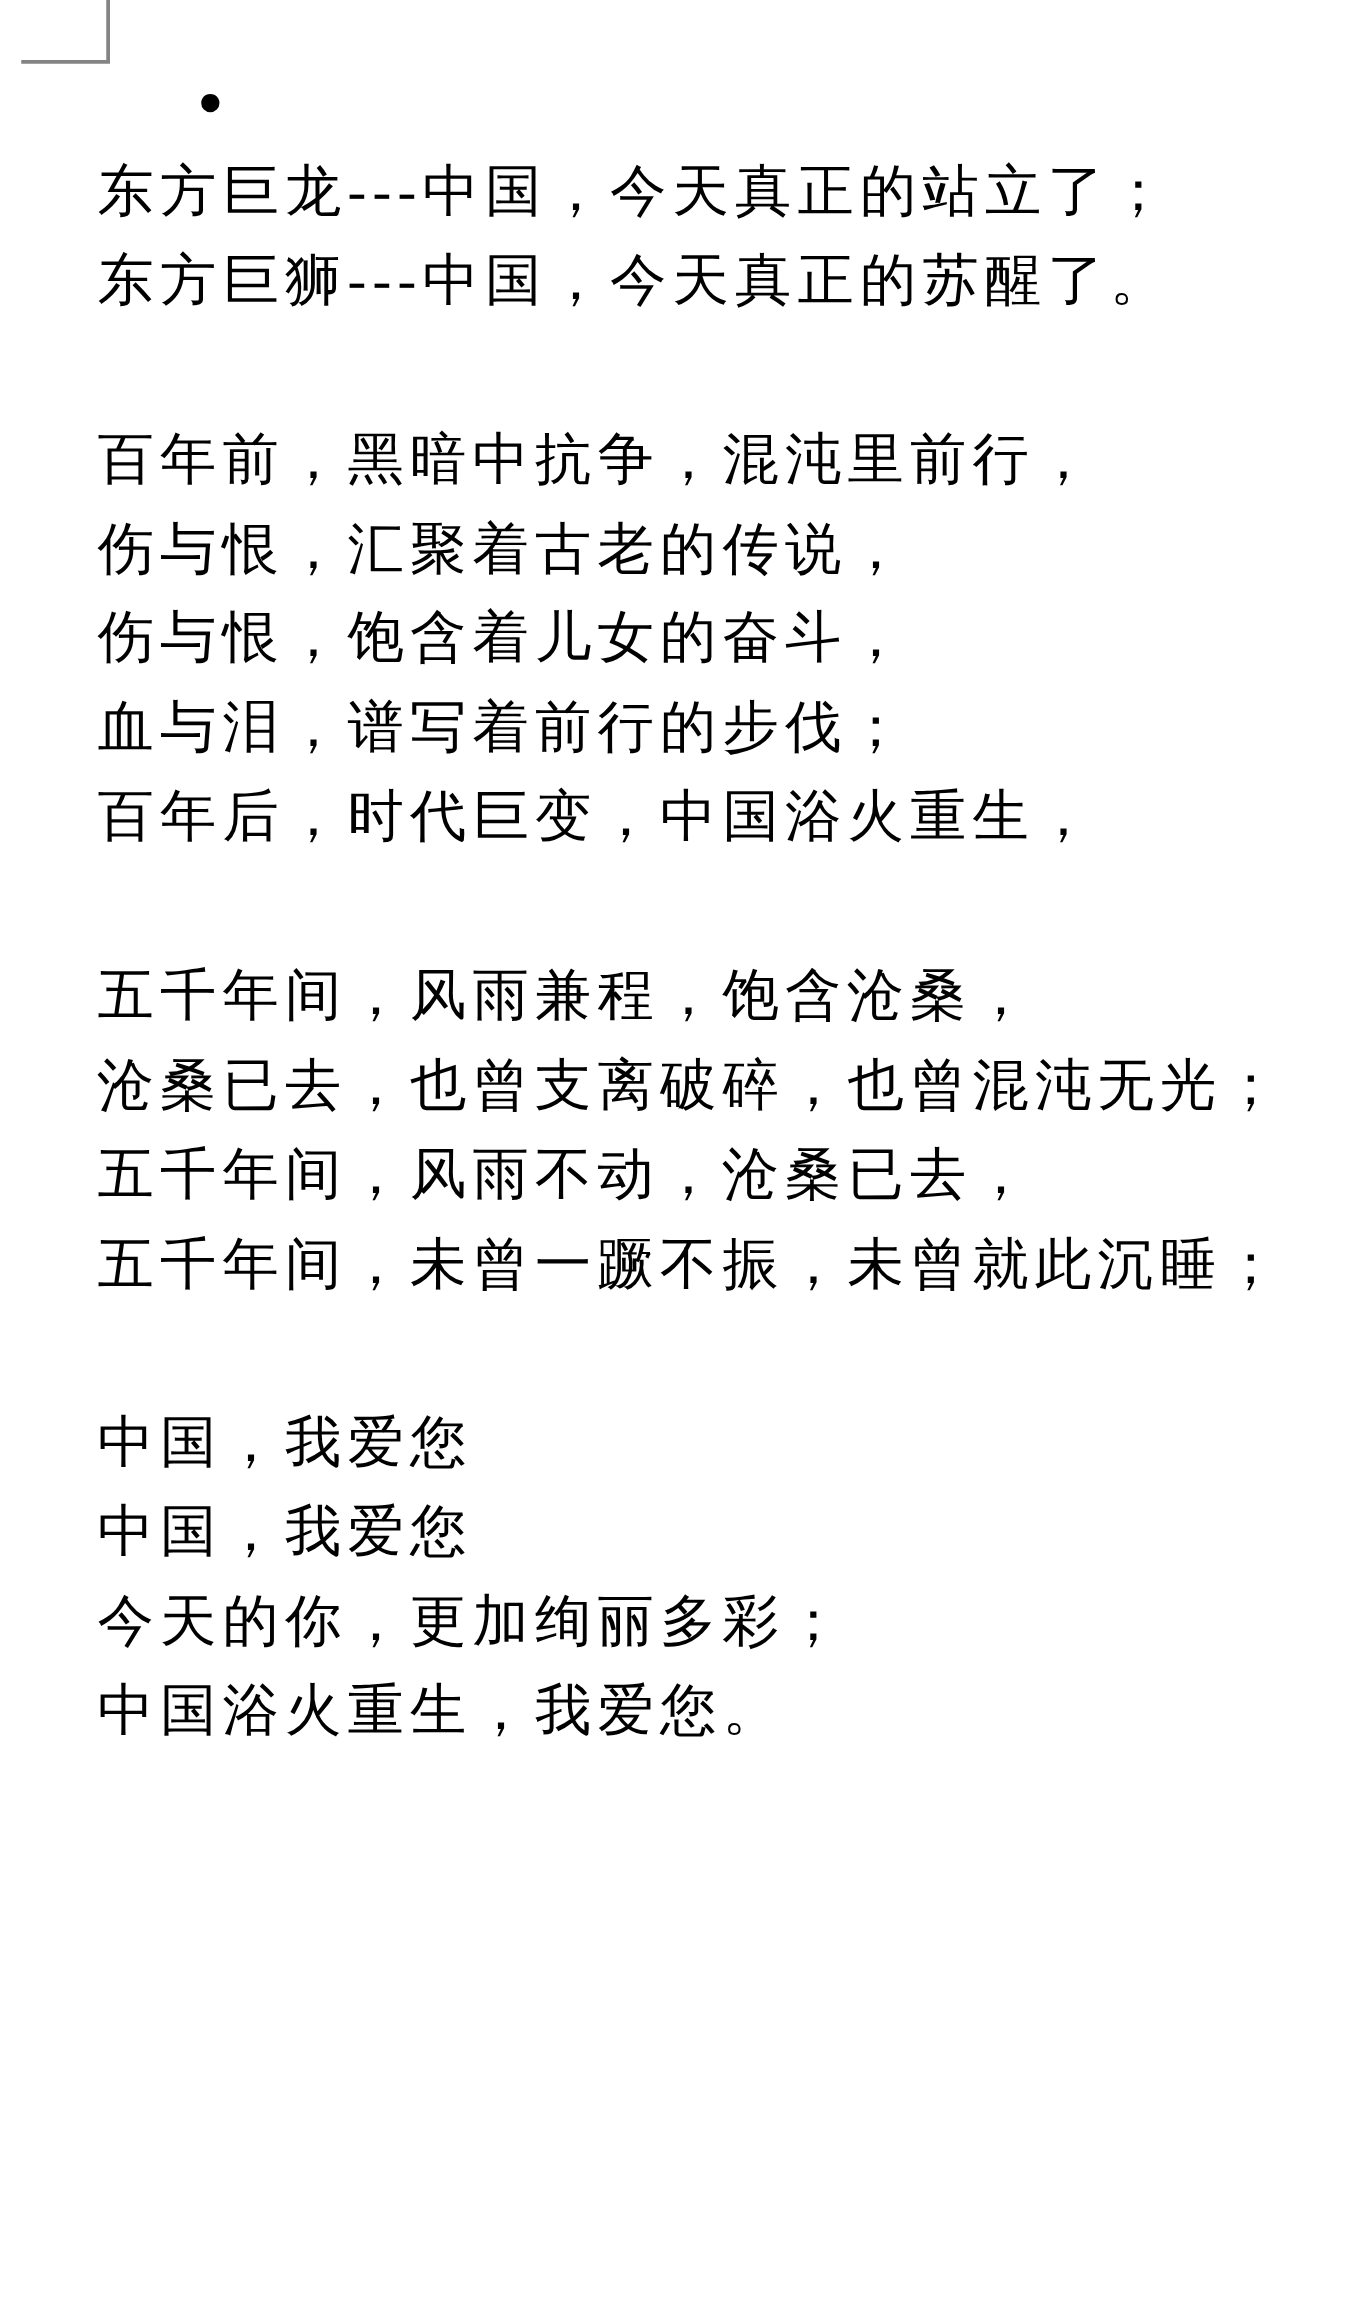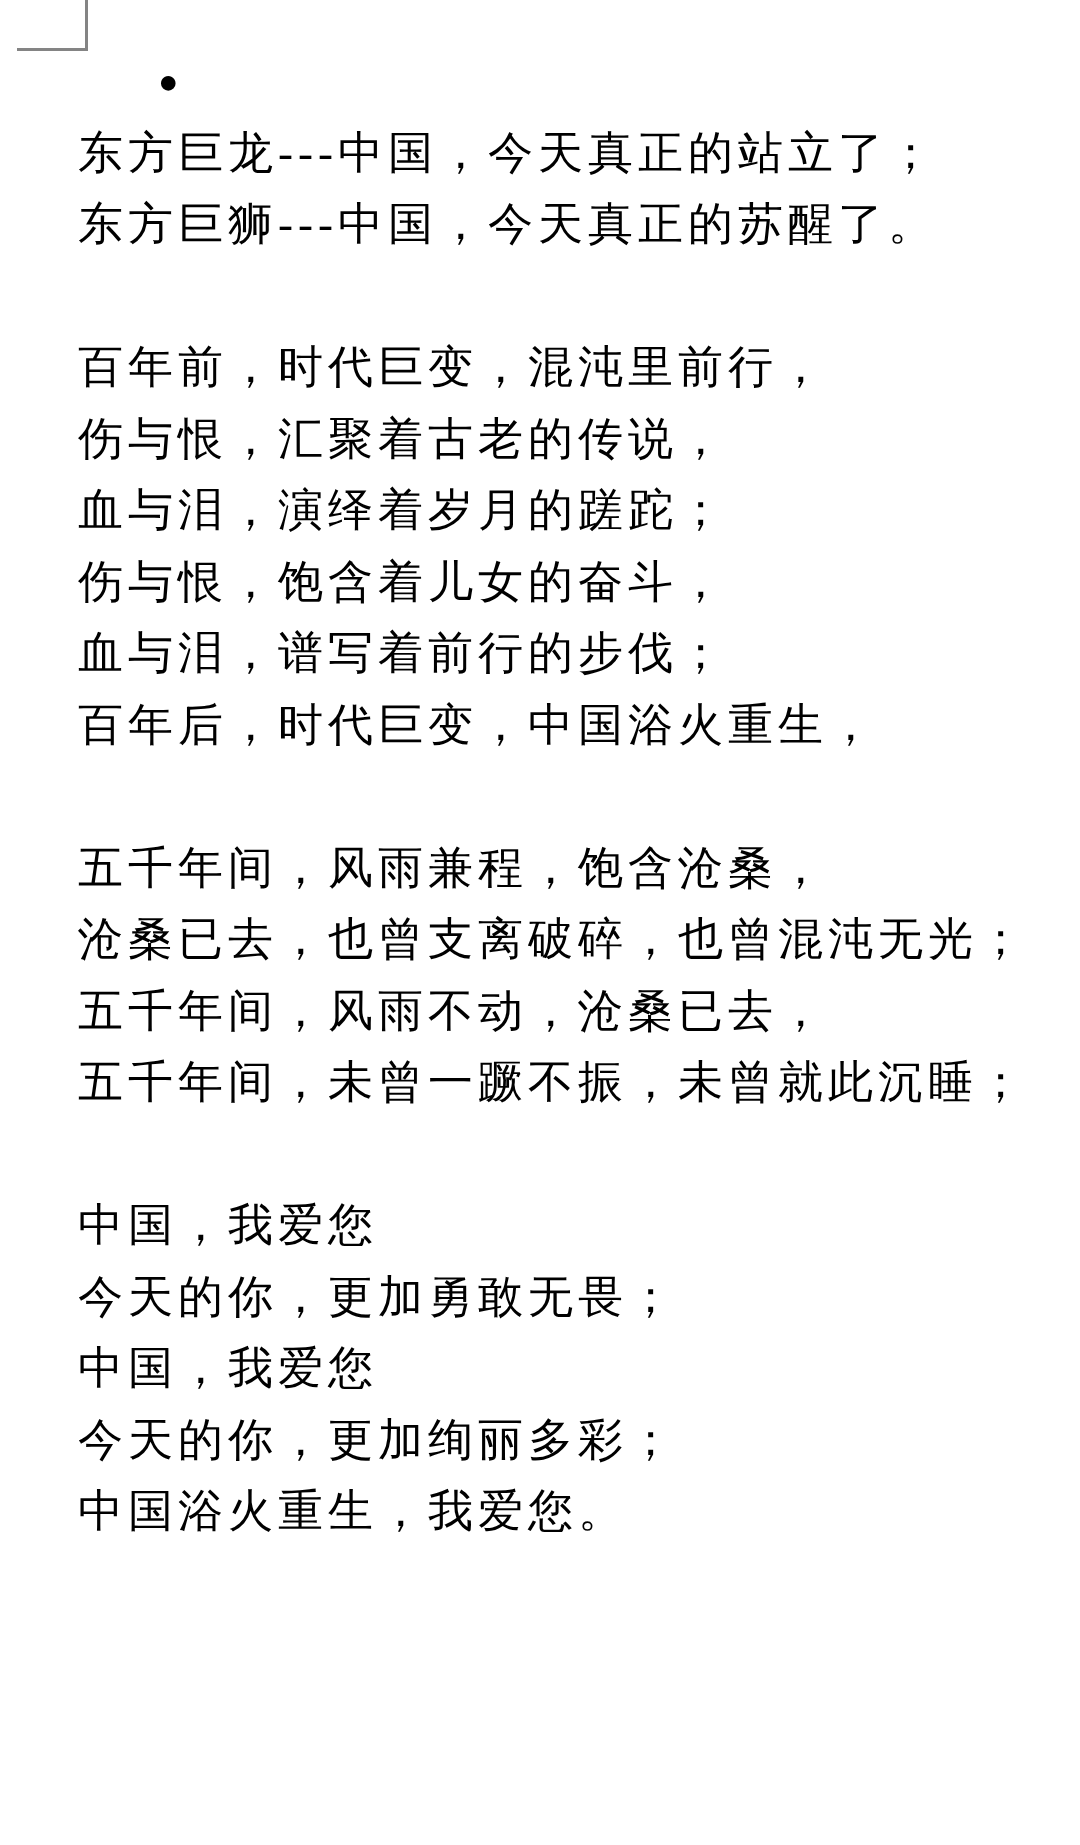--- a/index.html
+++ b/index.html
@@ -72,33 +72,31 @@
   <div class="corner-h"></div>
 
   <div class="poem">
     <div class="line title-line">
       <span class="bullet">●</span>
     </div>
     <div id="lines-container">
         <div class="line">东方巨龙---中国，今天真正的站立了；</div>
         <div class="line">东方巨狮---中国，今天真正的苏醒了。</div>
         <div class="line blank"></div>
-        <div class="line">百年前，时代巨变，混沌里前行，</div>
+        <div class="line">百年前，黑暗中抗争，混沌里前行，</div>
         <div class="line">伤与恨，汇聚着古老的传说，</div>
-        <div class="line">血与泪，演绎着岁月的蹉跎；</div>
         <div class="line">伤与恨，饱含着儿女的奋斗，</div>
         <div class="line">血与泪，谱写着前行的步伐；</div>
         <div class="line">百年后，时代巨变，中国浴火重生，</div>
         <div class="line blank"></div>
         <div class="line">五千年间，风雨兼程，饱含沧桑，</div>
         <div class="line">沧桑已去，也曾支离破碎，也曾混沌无光；</div>
         <div class="line">五千年间，风雨不动，沧桑已去，</div>
         <div class="line">五千年间，未曾一蹶不振，未曾就此沉睡；</div>
         <div class="line blank"></div>
         <div class="line">中国，我爱您</div>
-        <div class="line">今天的你，更加勇敢无畏；</div>
         <div class="line">中国，我爱您</div>
         <div class="line">今天的你，更加绚丽多彩；</div>
         <div class="line">中国浴火重生，我爱您。</div>
       </div>
   </div>
 
 </div>
 
 </body></html>

